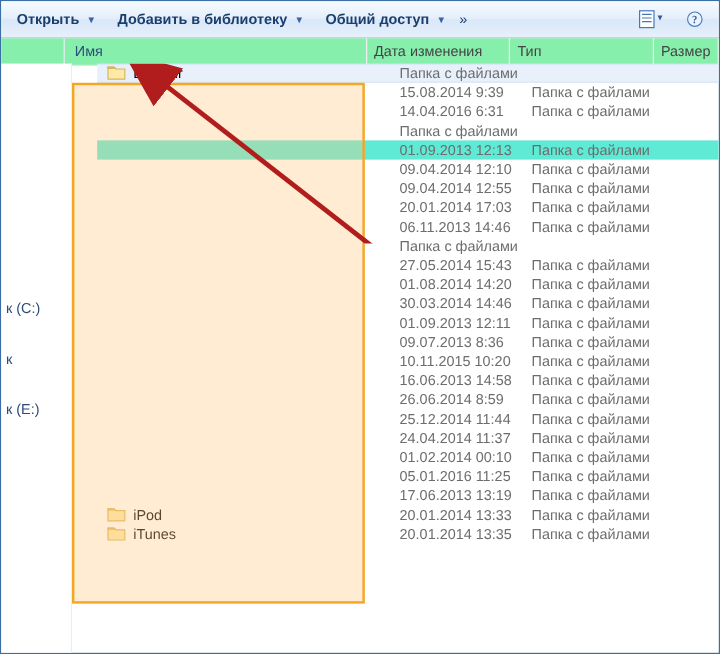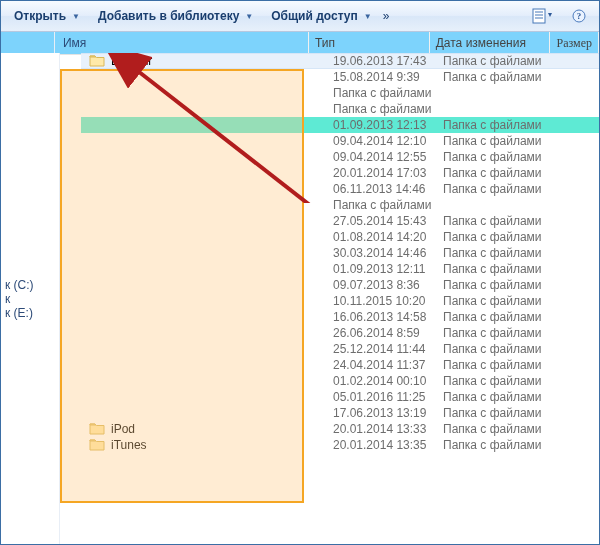--- a/index.html
+++ b/index.html
@@ -2,29 +2,29 @@
 <html><head>
 <meta charset="utf-8">
 <style>
   html,body{margin:0;padding:0;font-family:"Segoe UI",Tahoma,sans-serif;font-size:12px;background:#fff;color:#000;}
   .window{width:600px;height:545px;border:1px solid #3b6ea5;box-sizing:border-box;position:relative;overflow:hidden;background:#fff;}
   .toolbar{height:30px;background:linear-gradient(#f7fbff,#e4eefb 48%,#d9e7f8 52%,#e7f0fb);border-bottom:1px solid #b6c8df;display:flex;align-items:center;padding:0 6px;gap:4px;color:#1a3e6e;}
   .tb-btn{display:flex;align-items:center;gap:4px;padding:2px 6px;border:1px solid transparent;border-radius:2px;cursor:default;font-weight:bold;}
   .tb-drop{font-size:8px;color:#3a659f;margin-left:2px;}
   .tb-spring{flex:1;}
   .icon-box{width:14px;height:14px;display:inline-block;}
-  .header{height:22px;border-bottom:1px solid #e3e3e3;display:flex;align-items:stretch;background:#7dd3fc;user-select:none;}
+  .header{height:22px;border-bottom:1px solid #e3e3e3;display:flex;align-items:stretch;background:#86efac;user-select:none;}
   .sidebar-spacer{width:54px;border-right:1px solid #e8eef6;}
   .hcell{display:flex;align-items:center;padding:0 6px;color:#444;border-right:1px solid #f0f0f0;position:relative;}
   .col-name{width:244px;padding-left:8px;color:#2d4b78;}
   .col-date{width:110px;}
   .col-type{width:110px;}
-  .col-size{flex:1;font-family:Liberation Serif, serif;}
+  .col-size{flex:1;}
   .body{position:absolute;top:52px;bottom:0;left:0;right:0;display:flex;}
-  .sidebar{width:54px;border-right:1px solid #e8eef6;background:#fff;display:flex;flex-direction:column;justify-content:center;padding-left:4px;color:#2d4b78;}
+  .sidebar{width:54px;border-right:1px solid #e8eef6;background:#fff;display:flex;flex-direction:column;justify-content:center;gap:28px;padding-left:4px;color:#2d4b78;}
   .sb-item{white-space:nowrap;overflow:hidden;text-overflow:clip;}
   .list{flex:1;overflow:hidden;position:relative;}
   .rows{position:absolute;inset:0;}
   .row{height:16px;display:flex;align-items:center;margin-left:21px;}
   .row.selected{background:#e8f1fb;border-top:1px solid #d6e6f7;border-bottom:1px solid #d6e6f7;box-sizing:border-box;}
   .cell{overflow:hidden;white-space:nowrap;text-overflow:ellipsis;}
   .c-name{width:244px;padding-left:8px;display:flex;align-items:center;gap:6px;color:#000;}
   .c-date{width:110px;color:#6d6d6d;}
   .c-type{width:110px;color:#6d6d6d;}
   .folder-icon{width:16px;height:14px;}
@@ -70,25 +70,25 @@
         <text x="7" y="10" text-anchor="middle" font-size="9" fill="#2e5a99" font-family="Segoe UI">?</text>
       </svg>
     </div>
   </div>
 
   <div class="header">
     <div class="sidebar-spacer"></div>
     <div class="hcell col-name">
         <span>Имя</span>
       </div>
+    <div class="hcell col-date">
+        <span>Дата изменения</span>
+      </div>
     <div class="hcell col-type">
         <span>Тип</span>
-      </div>
-    <div class="hcell col-date">
-        <span>Дата изменения</span>
       </div>
     <div class="hcell col-size">
         <span>Размер</span>
       </div>
   </div>
 
   <div class="body">
     <div class="sidebar">
       <div class="sb-item"><span>к (C:)</span></div>
       <div class="sb-item"><span>к</span></div>
@@ -98,34 +98,34 @@
     <div class="list">
       <div class="rows" id="rows">
           <div class="row selected">
             <div class="cell c-name">
               <span><svg class="folder-icon" viewBox="0 0 16 14">
                   <path d="M1 3 L6 3 L7.5 4.5 L15 4.5 L15 13 L1 13 Z" fill="#ffe9a8" stroke="#d9b85a"></path>
                   <path d="M1 3 L6 3 L7 4 L1 4 Z" fill="#f7da84" stroke="#d9b85a"></path>
                 </svg></span>
               <span>Bonjour</span>
             </div>
-            <div class="cell c-date">19.06.2013 17:43</div>
             <div class="cell c-type">Папка с файлами</div>
           </div>
           <div class="row">
             <div class="cell c-name">
               <span></span>
             </div>
             <div class="cell c-date">15.08.2014 9:39</div>
             <div class="cell c-type">Папка с файлами</div>
           </div>
           <div class="row">
             <div class="cell c-name">
               <span></span>
             </div>
+            <div class="cell c-date">14.04.2016 6:31</div>
             <div class="cell c-type">Папка с файлами</div>
           </div>
           <div class="row">
             <div class="cell c-name">
               <span></span>
             </div>
             <div class="cell c-type">Папка с файлами</div>
           </div>
           <div class="row" style="background: #5eead4;">
             <div class="cell c-name">

